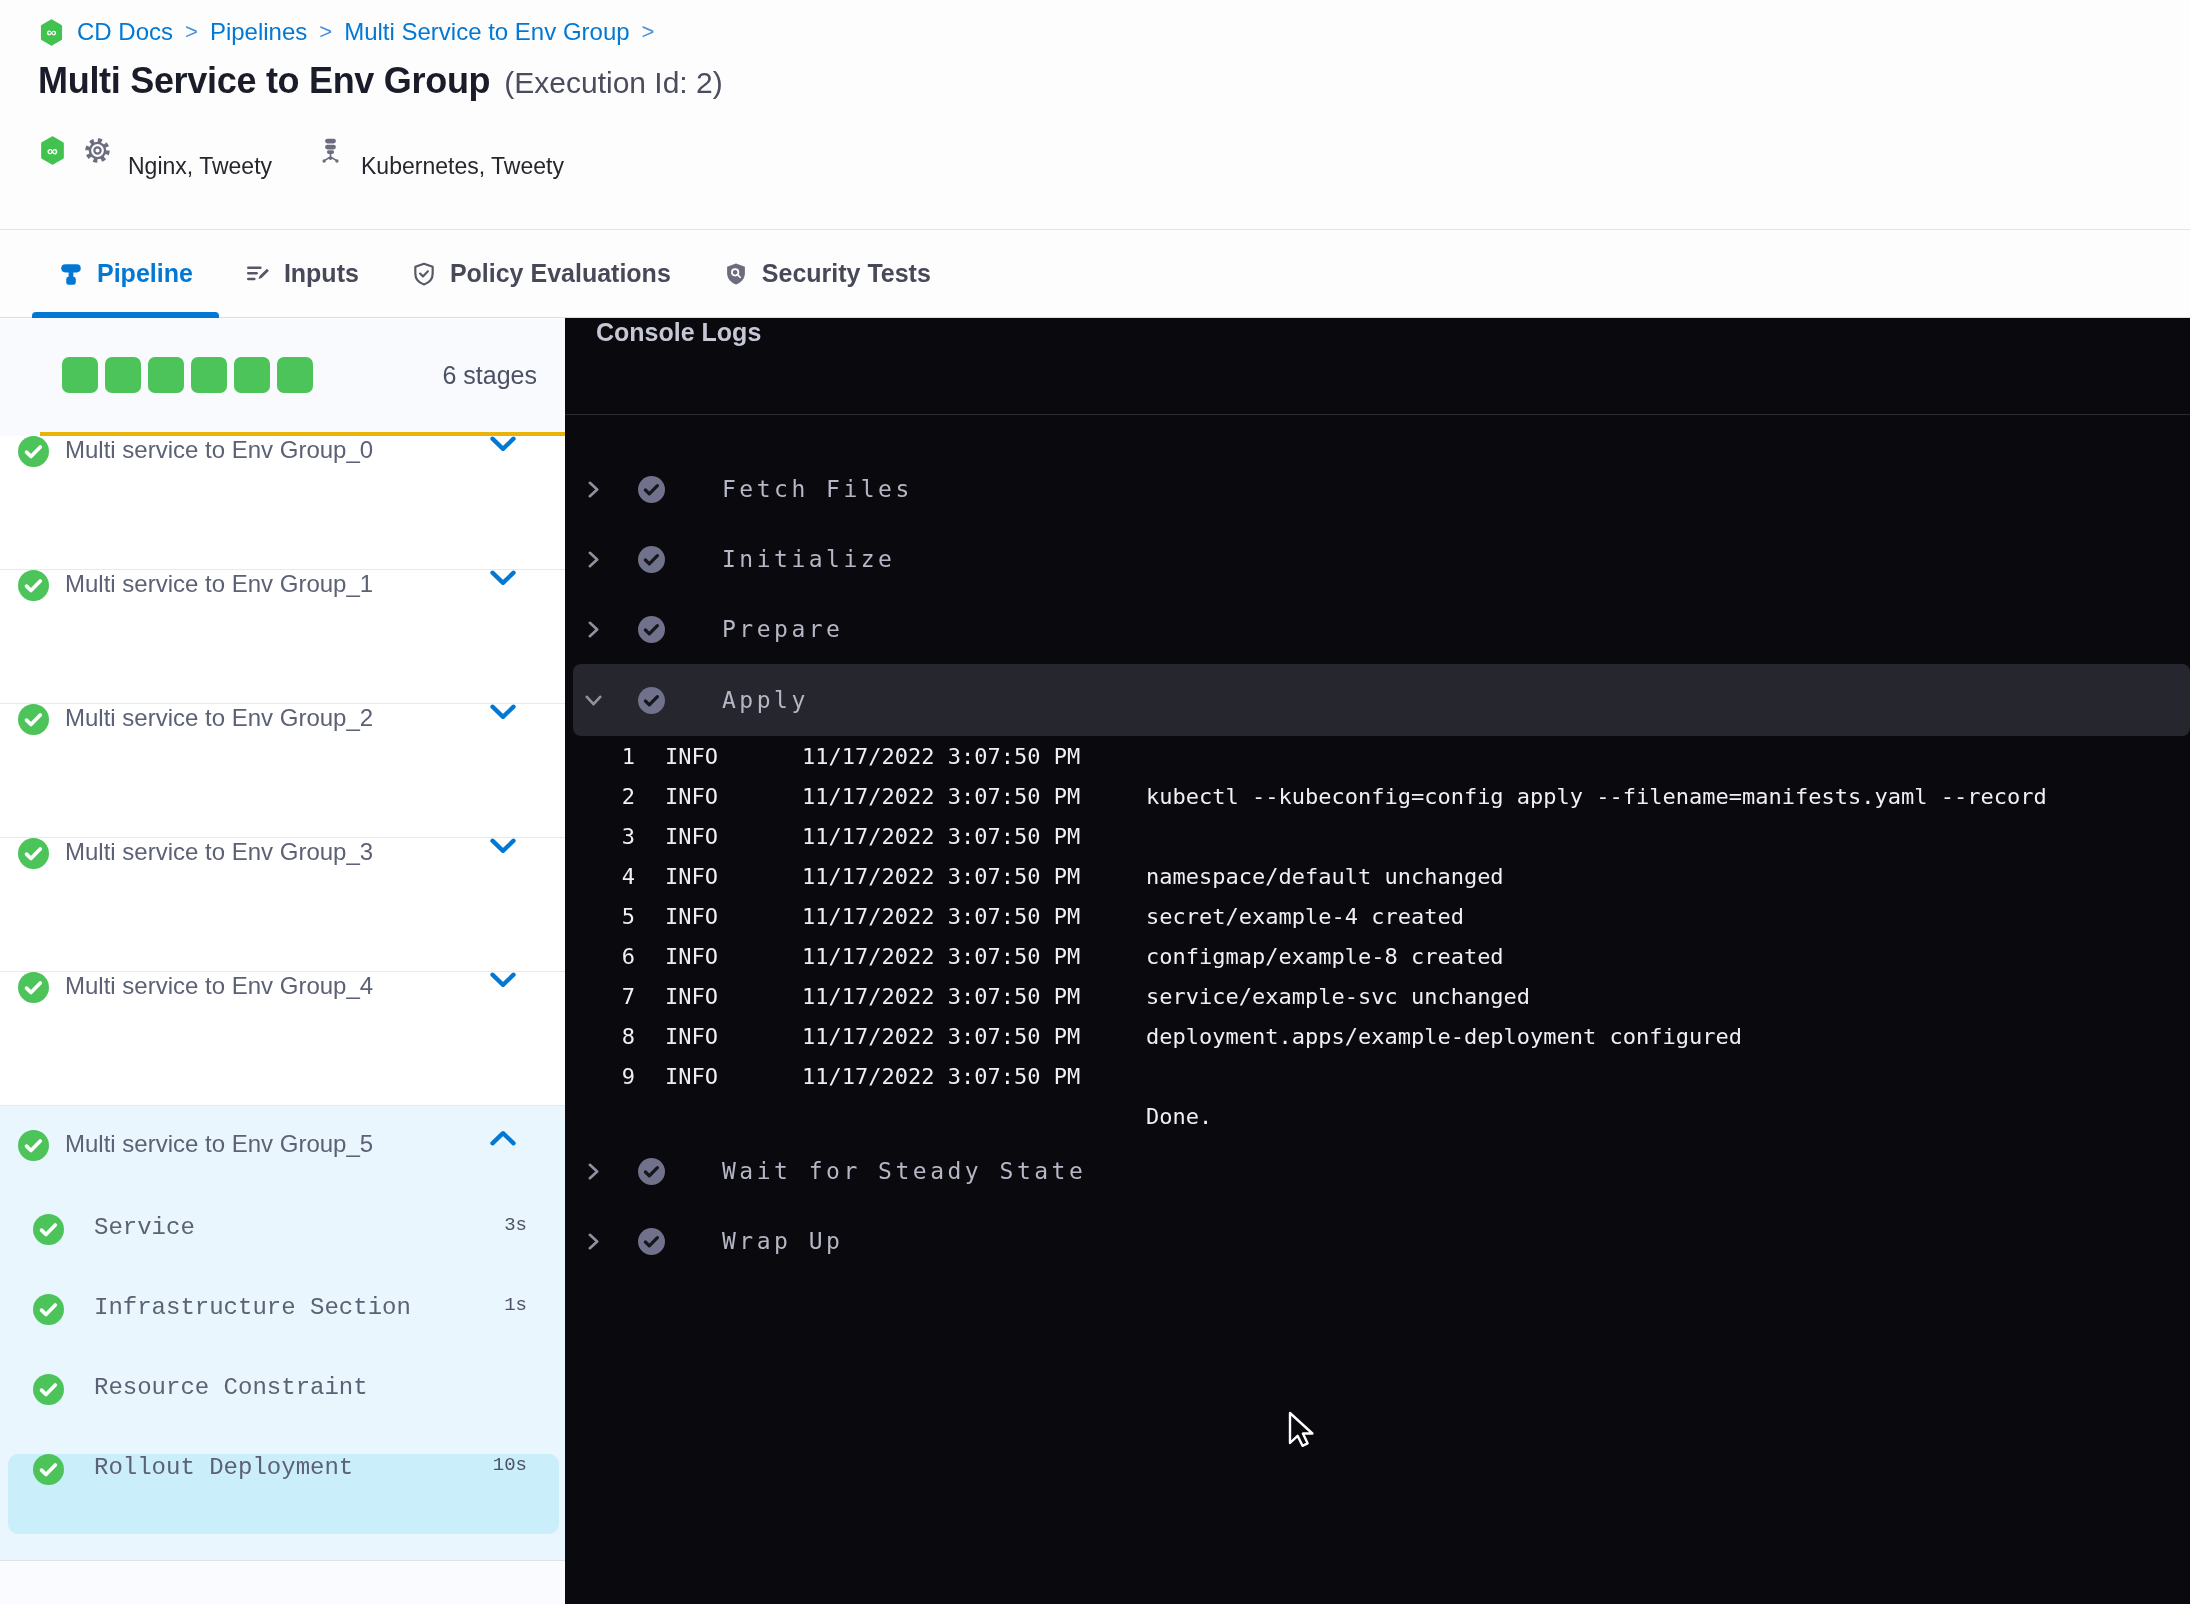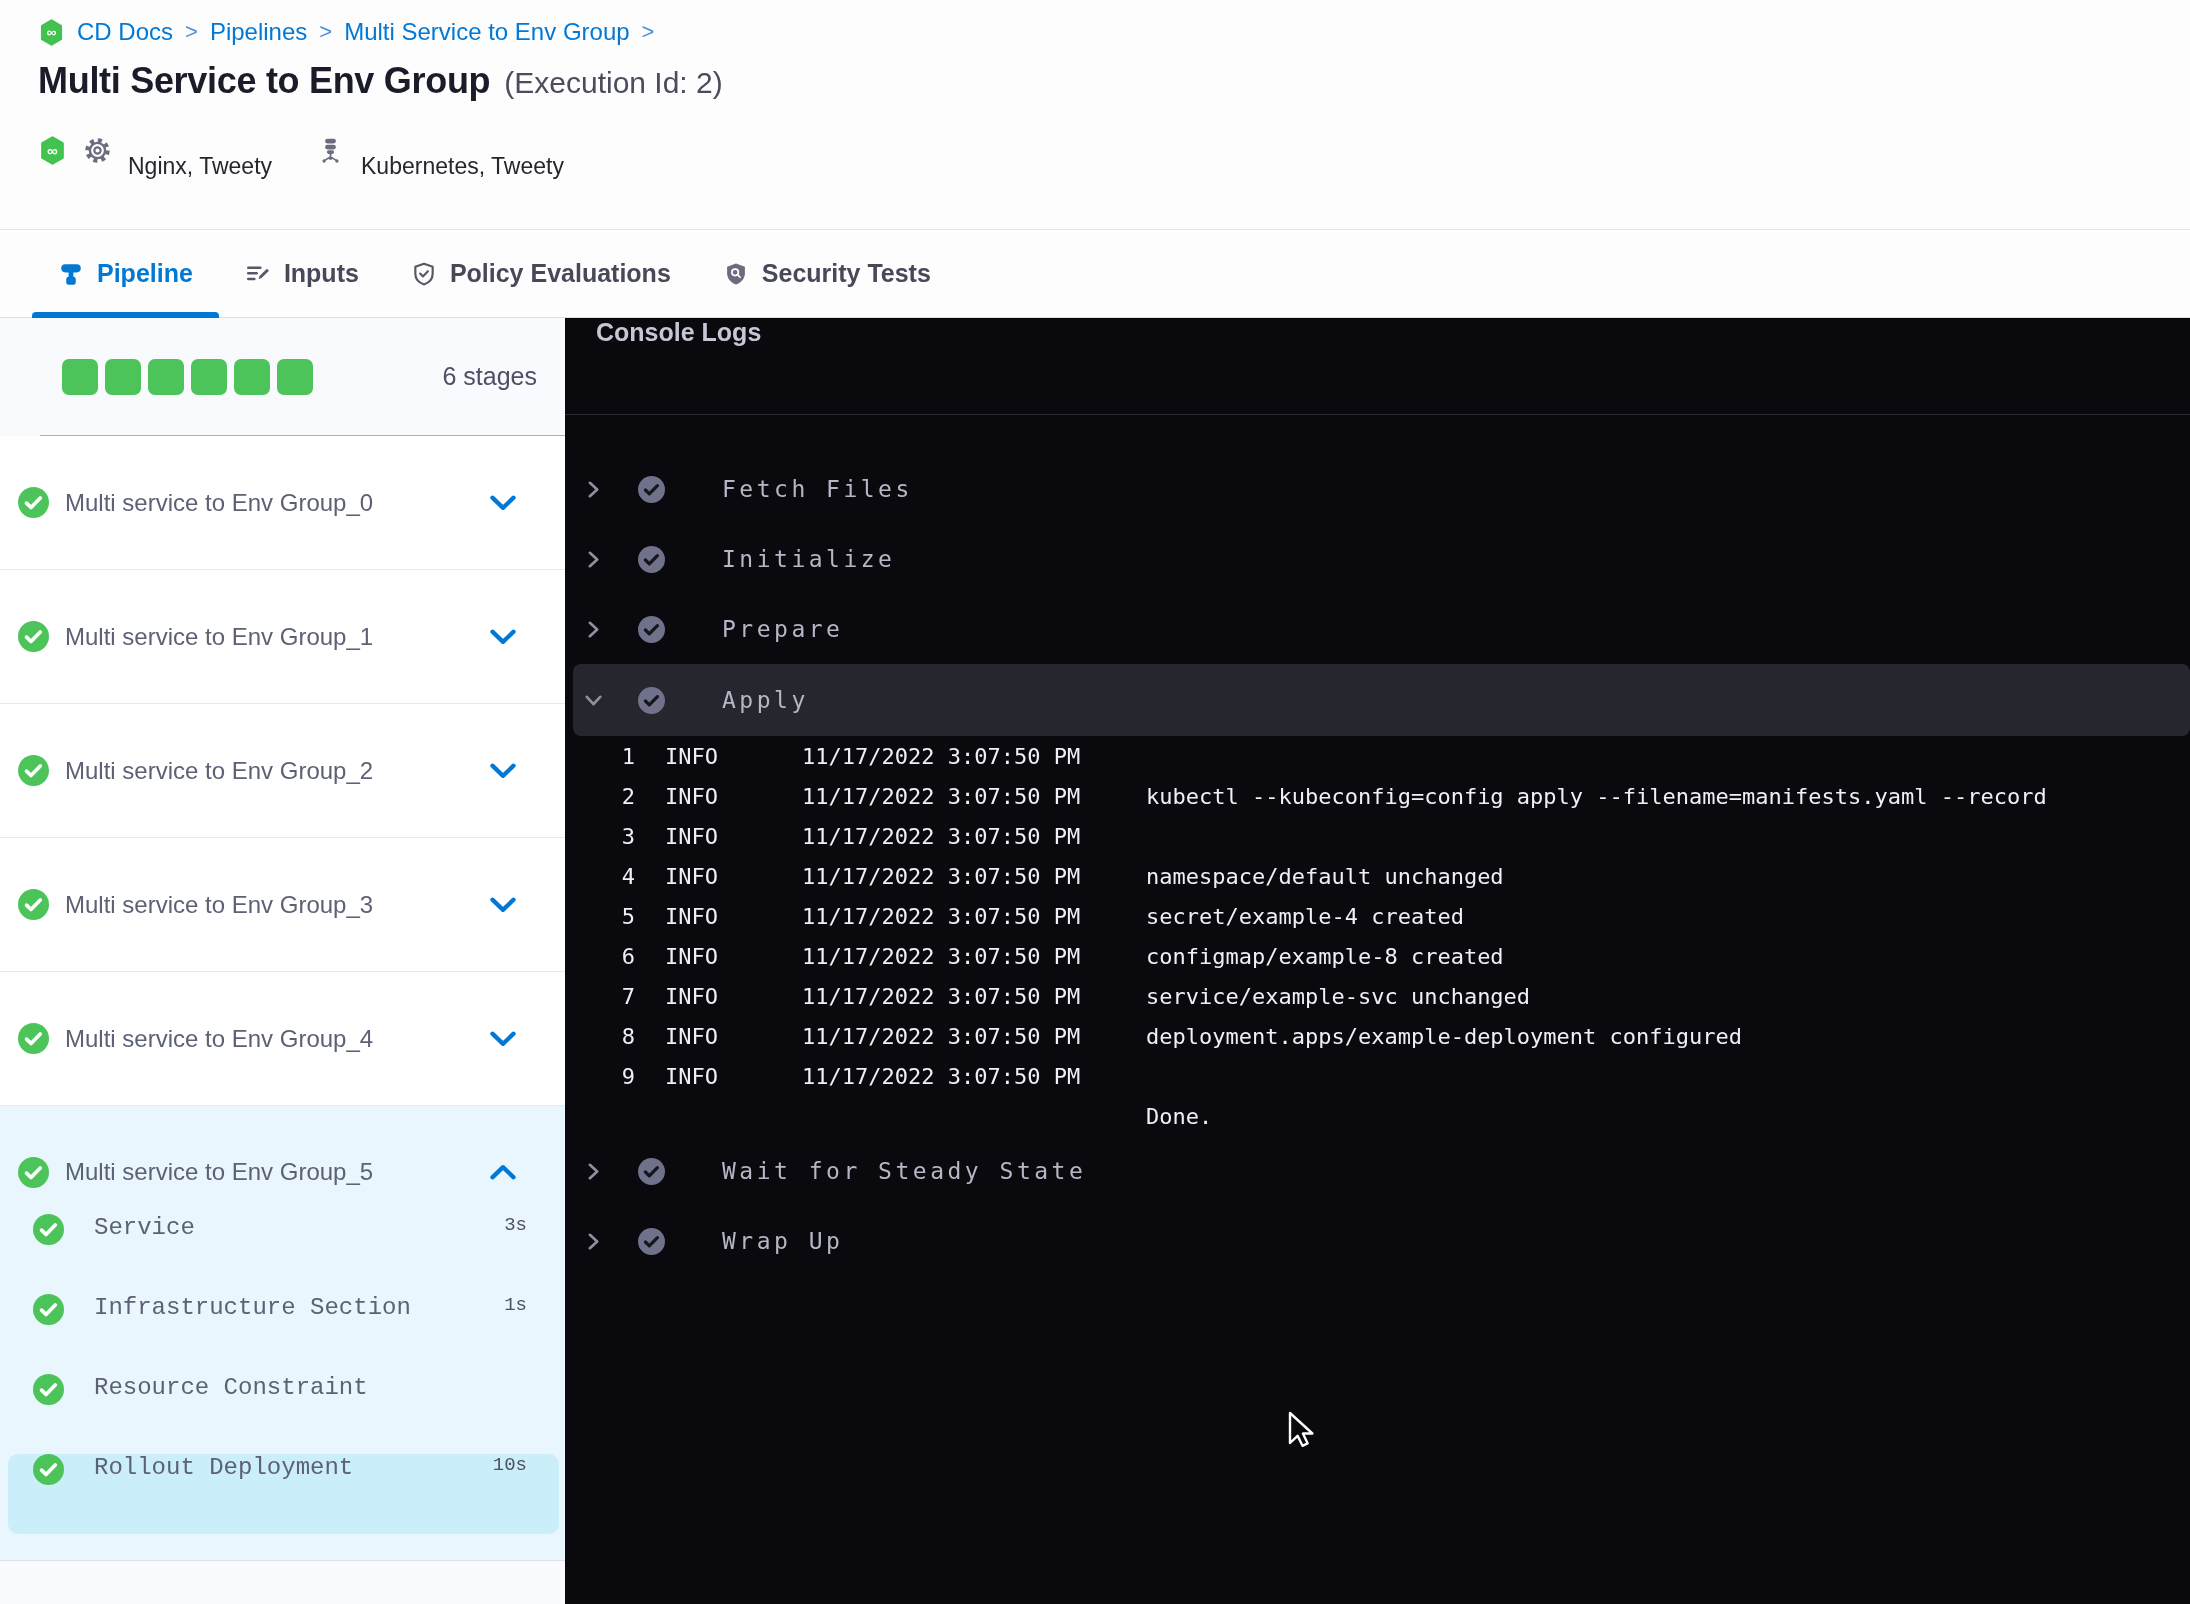--- a/index.html
+++ b/index.html
@@ -22,27 +22,27 @@
   .tab { display:flex; align-items:center; gap:13px; padding:0 26px; font-size:25px; font-weight:600; color:#474958; position:relative; cursor:pointer; }
   .tab.active { color:#0278d5; }
   .tab.active::after { content:""; position:absolute; left:0; right:0; bottom:-1px; height:6px; background:#0278d5; border-radius:4px 4px 0 0; }
 
   
   .main { display:flex; height:1286px; }
 
   
   .sidebar { width:565px; background:#f9fafd; display:flex; flex-direction:column; }
   .stages-summary { height:118px; flex:none; display:flex; align-items:center; justify-content:space-between;
-                    padding:0 28px 0 22px; border-bottom:1px solid #eab308;margin-left:40px; }
+                    padding:0 28px 0 22px; border-bottom:4px solid #eab308;margin-left:40px; }
   .squares { display:flex; gap:7px; }
   .square { width:36px; height:36px; border-radius:7px; background:#4dc45a; }
   .stage-count { font-size:25px; color:#4b5064; }
 
   .stage-row { height:134px; flex:none; background:#fff; border-bottom:1px solid #e7e8f0;
-               display:flex; align-items:center; padding:0 49px 0 18px; cursor:pointer; }
+               display:flex; align-items:flex-start; padding:0 49px 0 18px; cursor:pointer; }
   .stage-label { font-size:24px; color:#5d6175; margin-left:16px; flex:1; }
   .chev-blue { flex:none; }
   .chev-blue.up { transform:rotate(180deg); }
 
   .expanded-stage { background:#e9f6fd; flex:none; }
   .expanded-stage .stage-row.expanded-header { background:transparent; border-bottom:none; height:108px; padding-top:24px; }
   .step-row { height:80px; display:flex; align-items:flex-start; padding:0 38px 0 33px; cursor:pointer;font-family:Liberation Mono, monospace; }
   .step-label { font-size:24px; color:#5d6175; margin-left:30px; }
   .step-dur { margin-left:auto; font-size:19px; color:#4e5163; }
   .step-row.selected { background:#cbeefb; border-radius:10px; margin:0 6px 0 8px; padding:0 32px 0 25px; }

